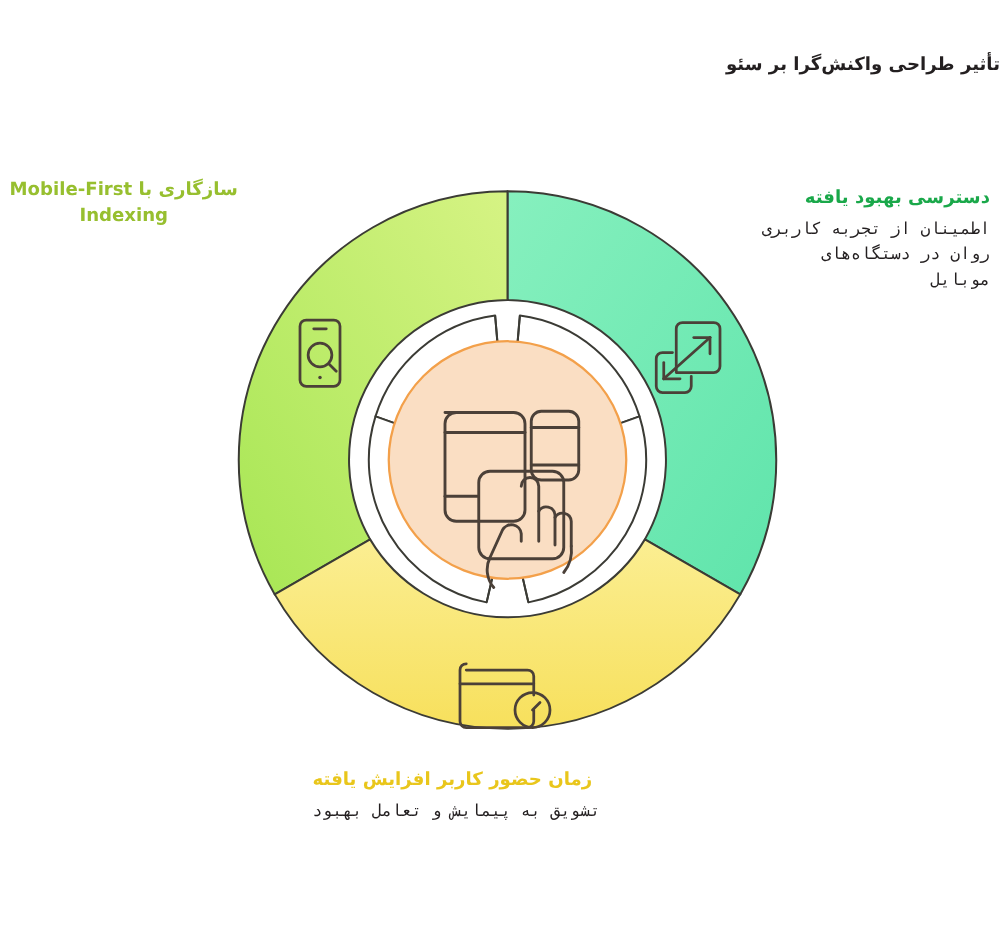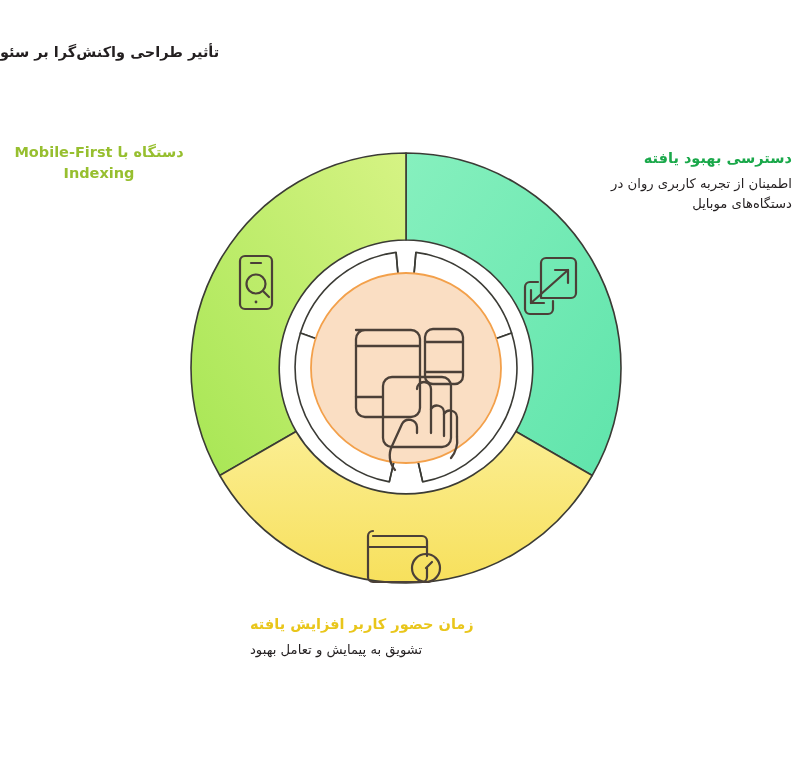--- a/index.html
+++ b/index.html
@@ -13,21 +13,21 @@
     font-family: "DejaVu Sans", "Liberation Sans", sans-serif;
     position: relative;
     overflow: hidden;
   }
 
   #page-title {
     position: absolute;
     top: 44px;
     left: 0;
     width: 800px;
-    text-align: left;
+    text-align: right;
     font-size: 14.5px;
     font-weight: bold;
     color: #231f20;
     letter-spacing: 0;
     direction: rtl;
   }
 
   #diagram {
     position: absolute;
     left: 186px;
@@ -50,20 +50,21 @@
     font-size: 14.5px;
     font-weight: bold;
     line-height: 1.45;
     margin-bottom: 5px;
   }
   .callout .c-body {
     font-size: 13.2px;
     font-weight: normal;
     line-height: 1.55;
     color: #231f20;
+    font-family: Liberation Mono, monospace;
   }
 
   #callout-accessibility {
     top: 148px;
     right: 8px;
     width: 186px;
     text-align: right;
   }
   #callout-accessibility .c-head { color: #1aa84a; }
 
@@ -210,19 +211,19 @@
     </g>
   </svg>
 </div>
 
 <div class="callout" id="callout-accessibility">
   <div class="c-head">دسترسی بهبود یافته</div>
   <div class="c-body">اطمینان از تجربه کاربری روان در دستگاه‌های موبایل</div>
 </div>
 
 <div class="callout" id="callout-mobilefirst">
-  <div class="c-head">دستگاه با Mobile-First Indexing</div>
+  <div class="c-head">سازگاری با Mobile-First Indexing</div>
 </div>
 
 <div class="callout" id="callout-dwelltime">
   <div class="c-head">زمان حضور کاربر افزایش یافته</div>
   <div class="c-body">تشویق به پیمایش و تعامل بهبود</div>
 </div>
 
 </body></html>

